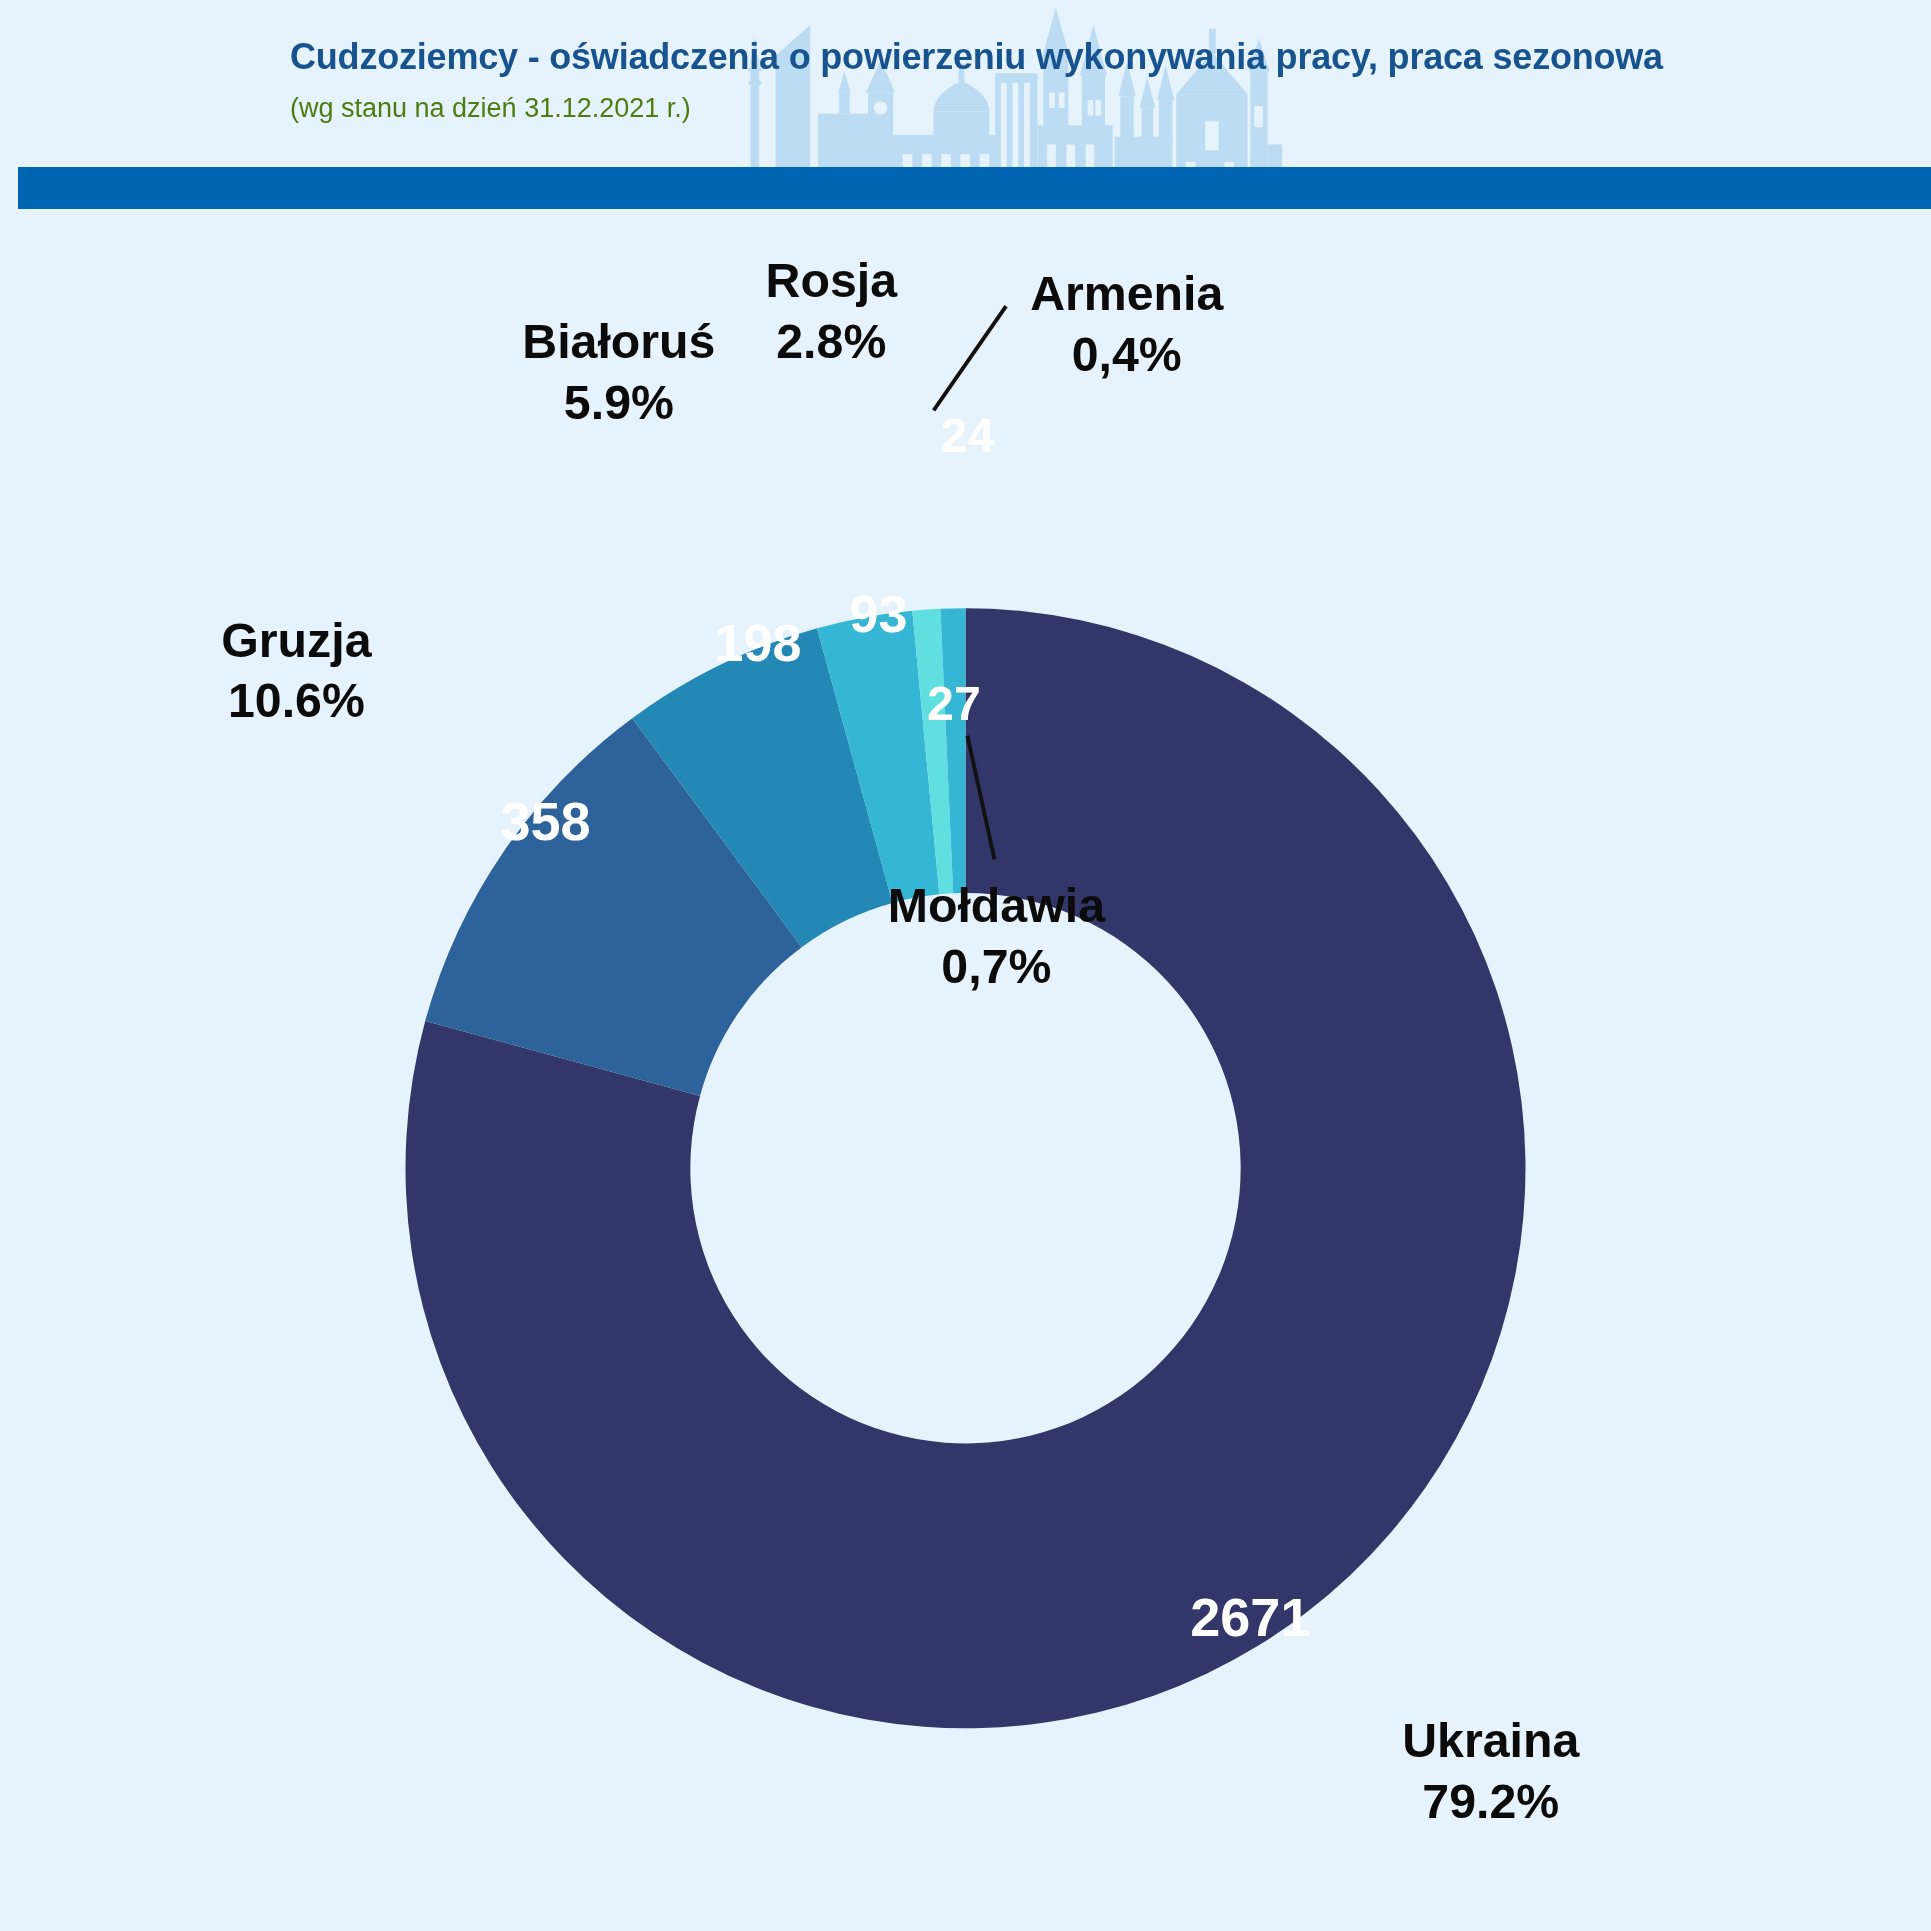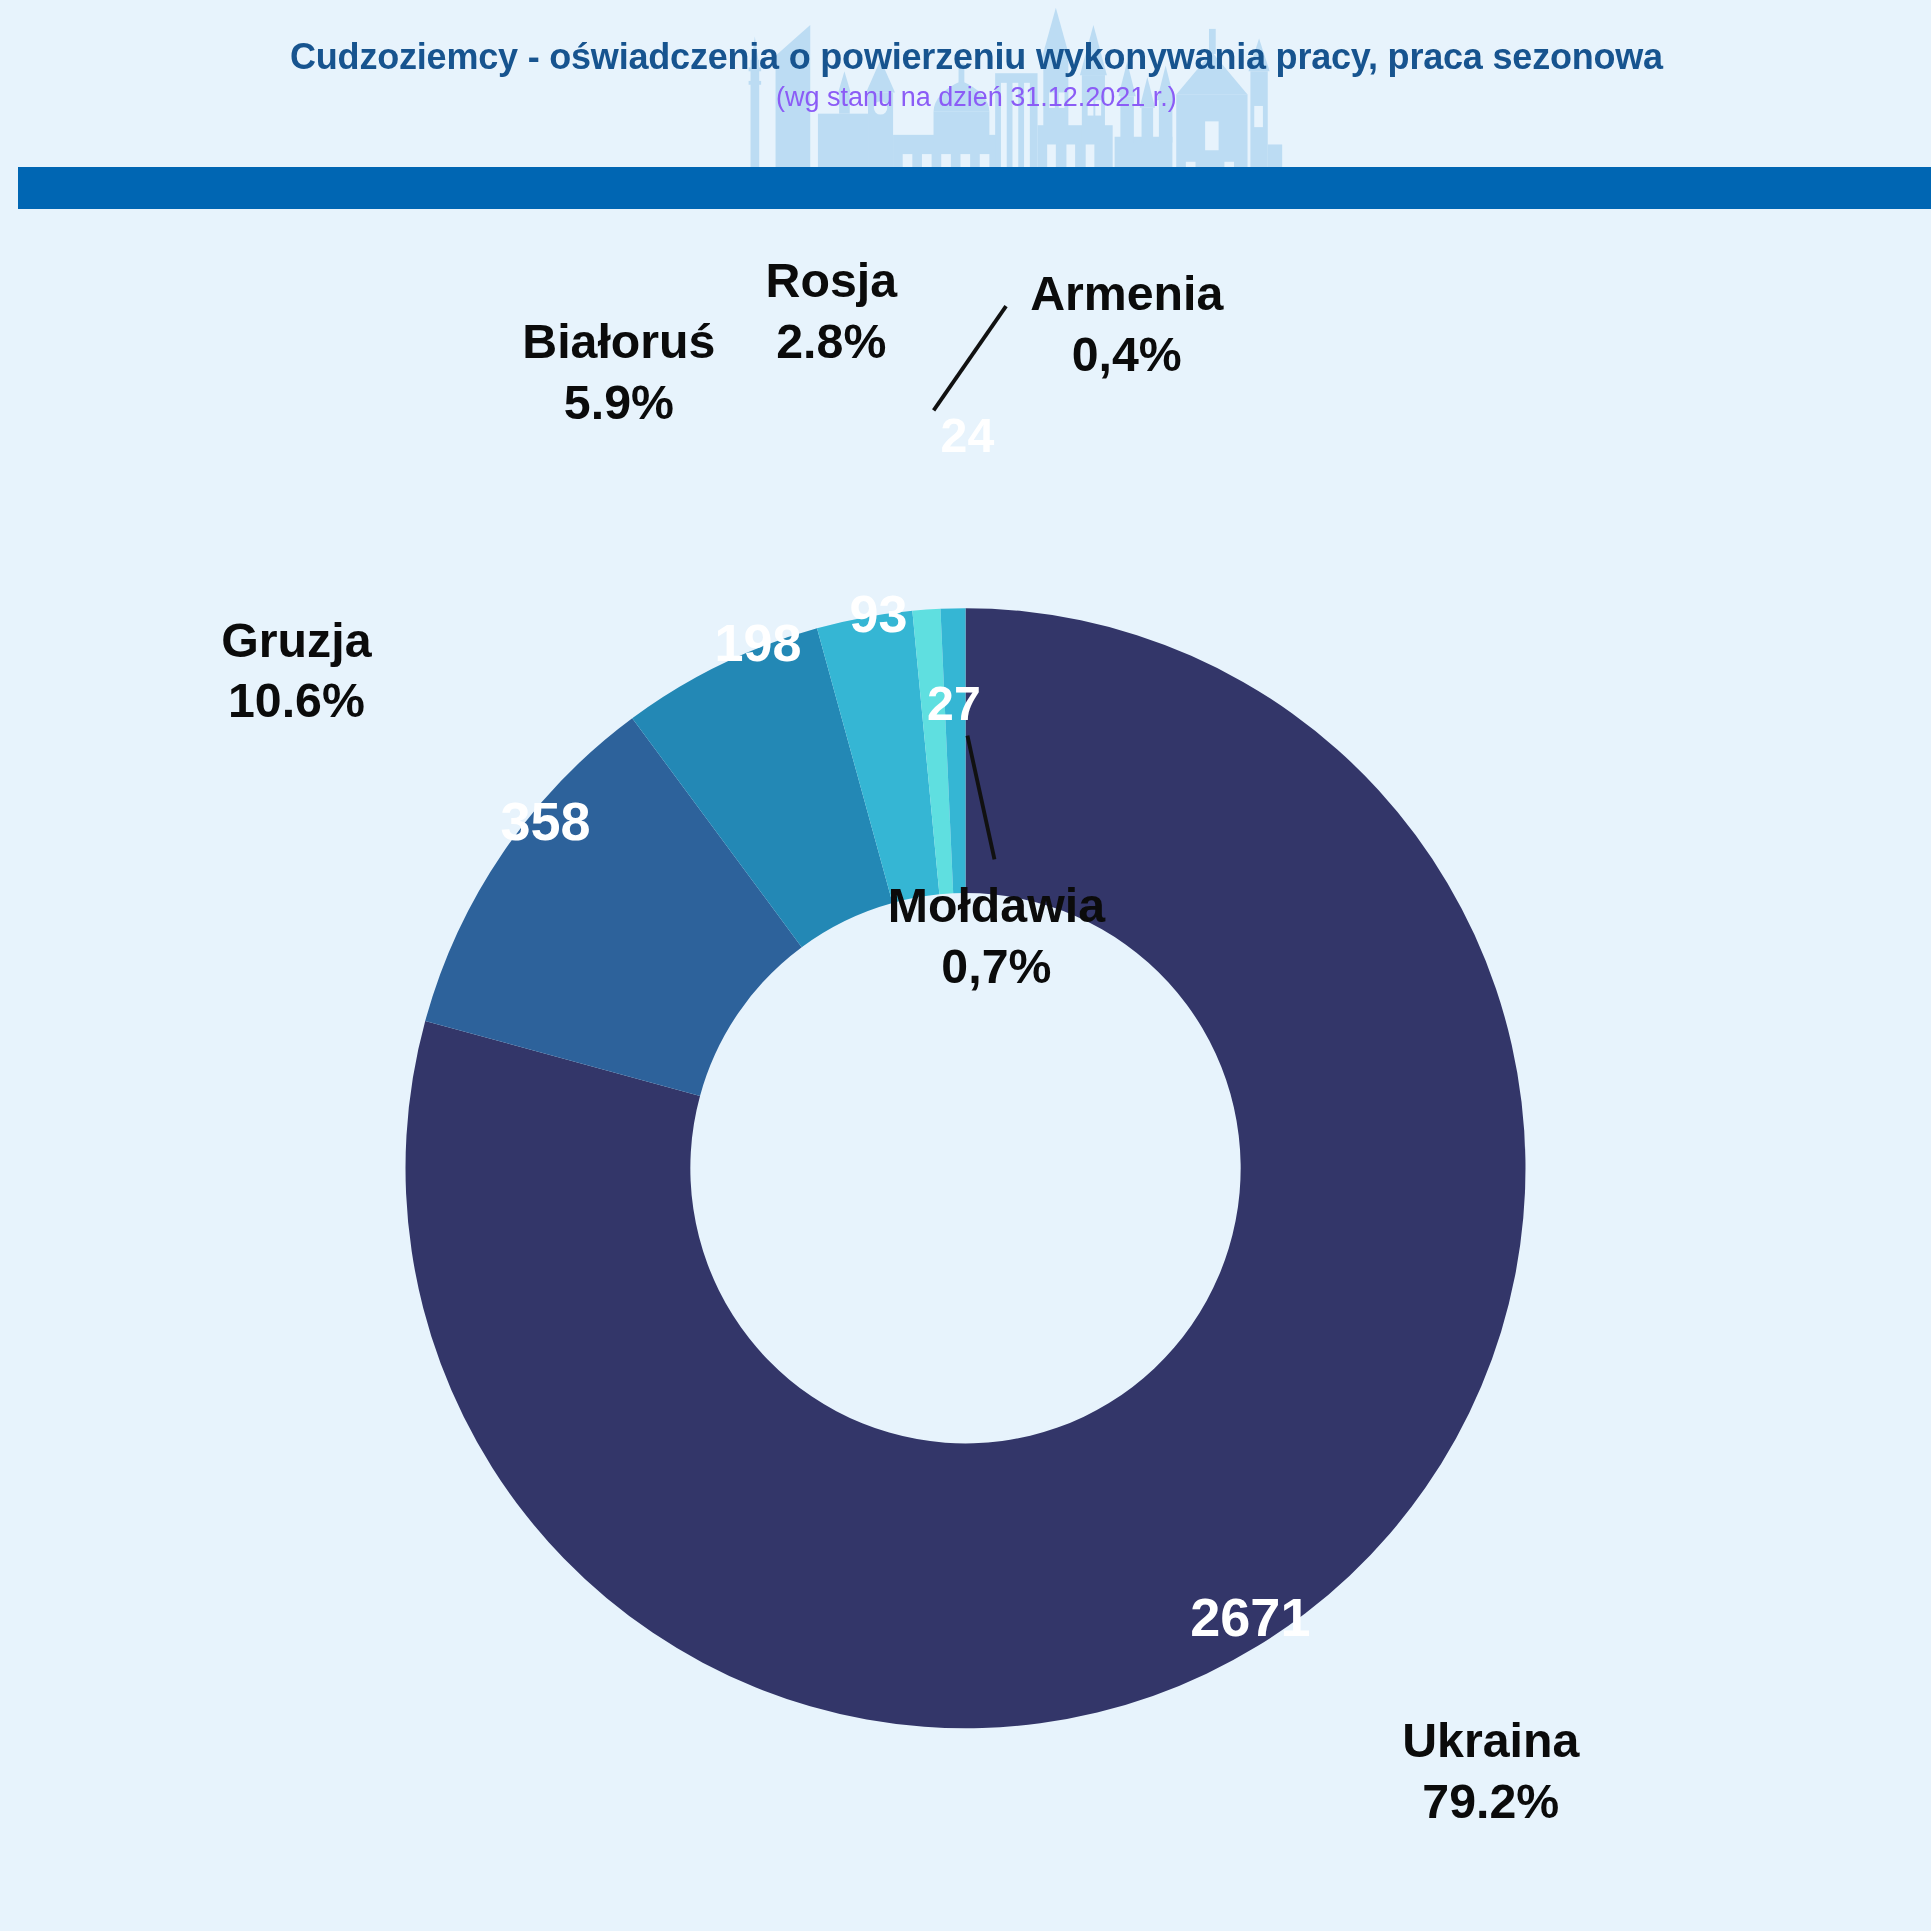--- a/index.html
+++ b/index.html
@@ -39,25 +39,24 @@
   #chart-title {
     font-size: 36px;
     font-weight: bold;
     color: #17548f;
     letter-spacing: -0.2px;
     white-space: nowrap;
     line-height: 1.1;
   }
   #chart-subtitle {
     font-size: 27px;
-    color: #8b5cf6;
-    margin-top: 6px;
+    color: #4d7c0f;
+    margin-top: 17px;
     white-space: nowrap;
     line-height: 1.1;
-    text-align: center;
   }
   #blue-bar {
     position: absolute;
     left: 9.7px;
     top: 167px;
     width: 1914px;
     height: 42px;
     background: #0066b3;
     z-index: 5;
   }

